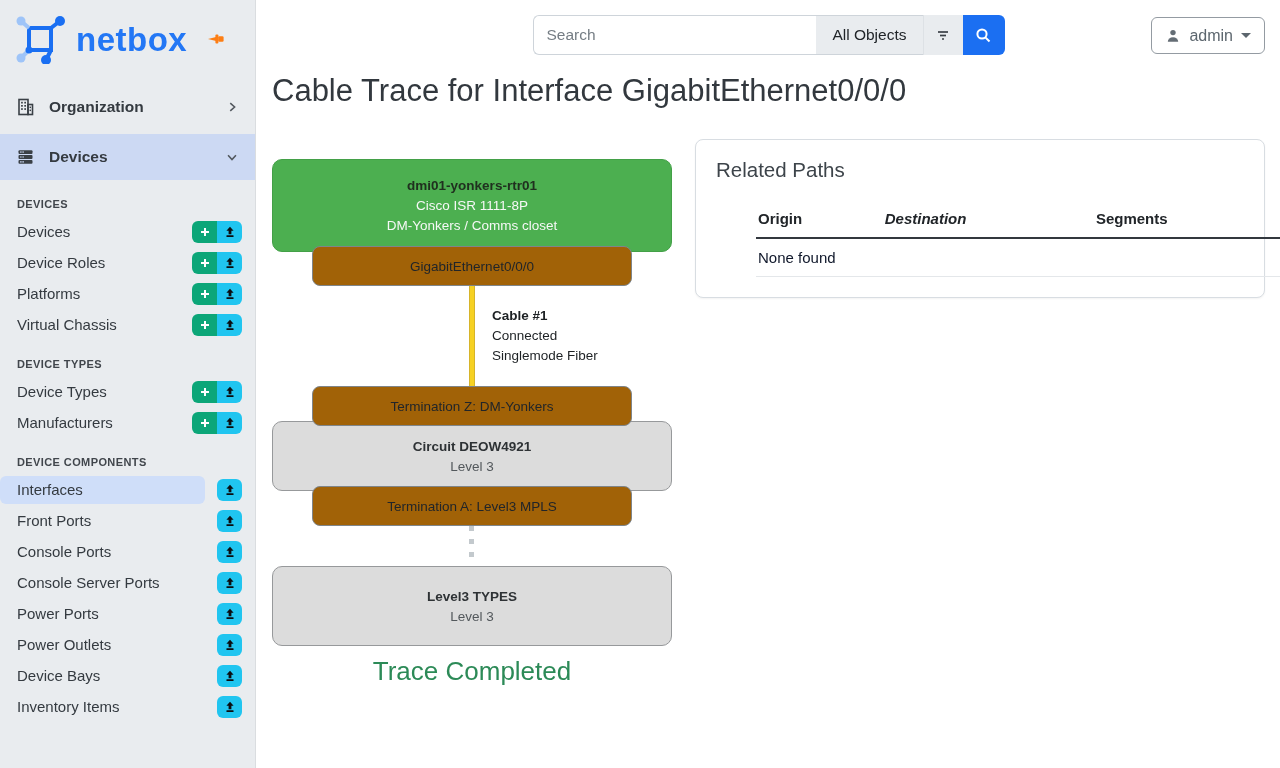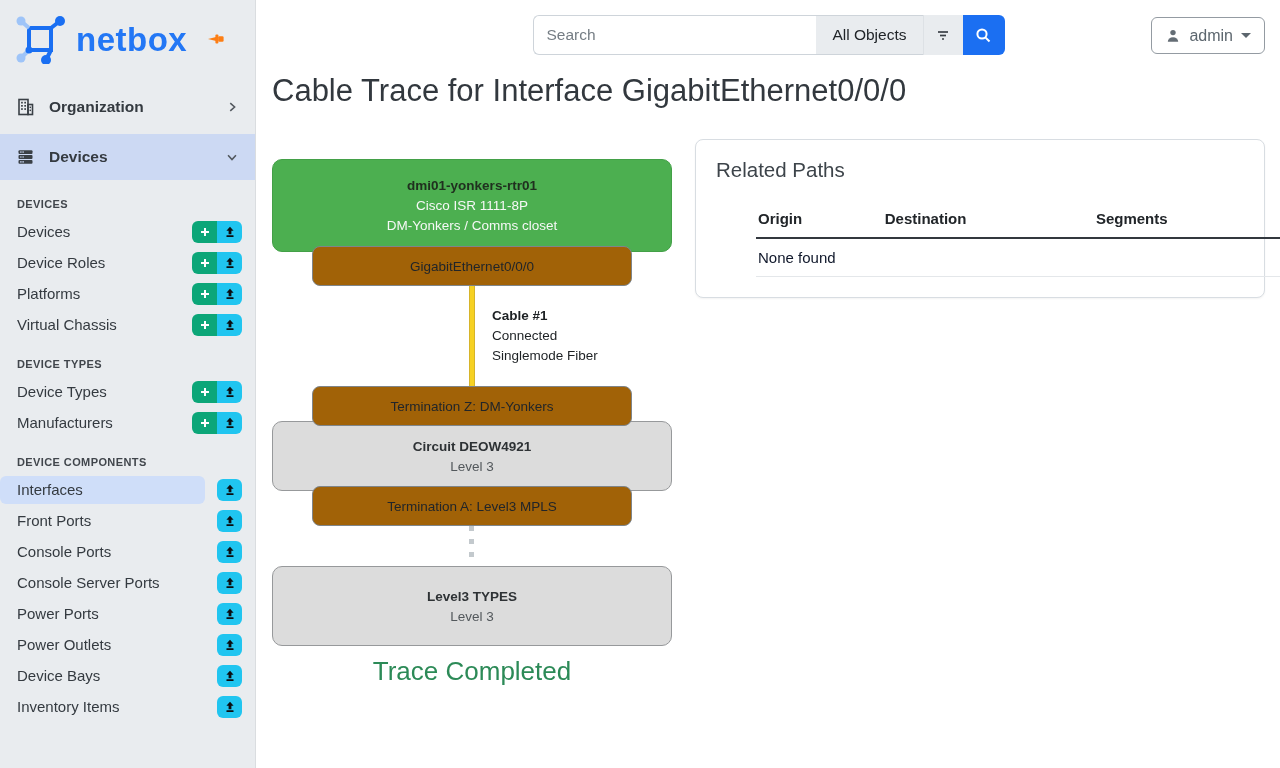--- a/index.html
+++ b/index.html
@@ -98,21 +98,21 @@
   .trace-status { font-size:26px; font-weight:400; color:#2c8a57; text-align:center; margin-top:22px; }
 
   
   .card { flex:1; background:#fff; border:1px solid #d8dde2; border-radius:8px;
           padding:18px 20px 20px; box-shadow:0 1px 2px rgba(0,0,0,.05); }
   .card-title { font-size:20.5px; font-weight:400; color:#3d444a; margin-bottom:20px; }
   .paths-table { width:100%; border-collapse:collapse; font-size:15px;margin-left:40px; }
   .paths-table th { text-align:left; font-weight:700; color:#212529; padding:8px 2px 10px;
                     border-bottom:2px solid #32383e; }
   .paths-table th:nth-child(1){ width:24%; }
-  .paths-table th:nth-child(2){ width:40%; }
+  .paths-table th:nth-child(2){ width:40%;font-style:italic; }
   .paths-table td { padding:10px 2px; color:#0f172a; border-bottom:1px solid #e4e7ea; }
 </style>
 </head>
 <body>
 
 <div class="app">
 
   <aside class="sidebar">
     <div class="logo-row">
       <a style="display:flex;align-items:center;text-decoration:none;">

